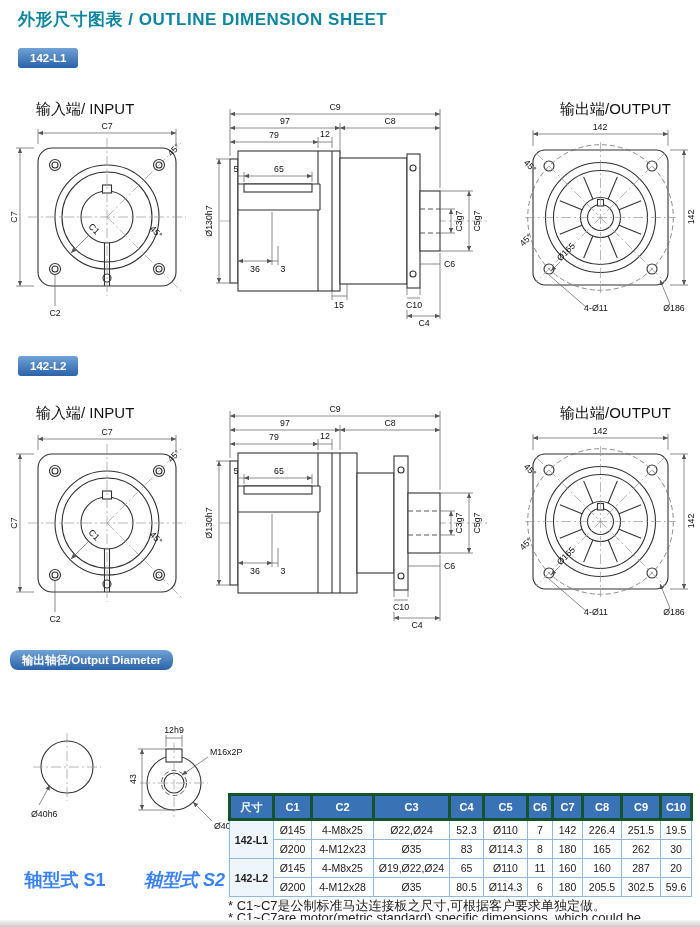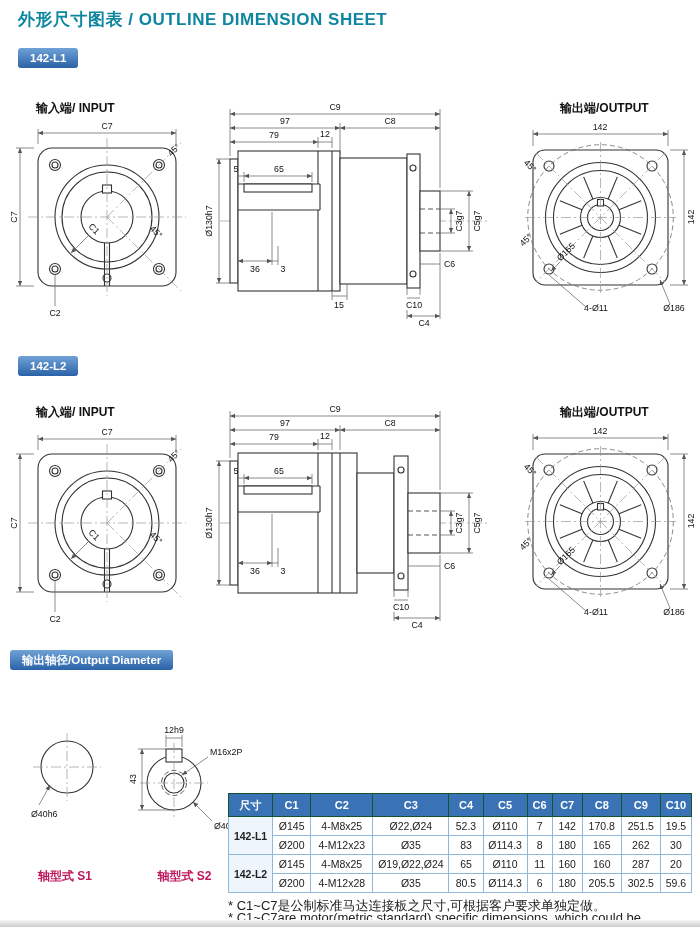--- a/index.html
+++ b/index.html
@@ -1,31 +1,31 @@
 <!DOCTYPE html>
 <html><head>
 <meta charset="utf-8">
 <style>
   html,body{margin:0;padding:0;background:#fff;}
   .page{position:relative;width:700px;height:927px;background:#fff;overflow:hidden;
         font-family:"Liberation Sans",sans-serif;color:#111;}
   .title{position:absolute;left:18px;top:8px;font-size:17px;font-weight:bold;color:#0e86a0;letter-spacing:.5px;}
   .badge{position:absolute;height:20px;line-height:20px;padding:0 12px;border-radius:3px;
          background:linear-gradient(#6fa2d6,#2a62a8);color:#fff;font-size:11.5px;font-weight:bold;}
-  .dlabel{position:absolute;font-size:12px;font-weight:bold;color:#111;}
-  .shaft-label{position:absolute;font-size:12px;font-weight:bold;color:#be185d;text-align:center;}
+  .dlabel{position:absolute;font-size:15px;font-weight:normal;color:#111;}
+  .shaft-label{position:absolute;font-size:18px;font-weight:bold;color:#3b82f6;text-align:center;}
   svg{position:absolute;overflow:visible;}
   .ol{stroke:#333;stroke-width:1.1;fill:none;}
   .olf{stroke:#333;stroke-width:1.1;fill:#fff;}
   .dl{stroke:#666;stroke-width:.75;fill:none;}
   .cl{stroke:#999;stroke-width:.7;fill:none;stroke-dasharray:10 3 2 3;}
   .hid{stroke:#444;stroke-width:.9;fill:none;stroke-dasharray:5 3;}
   .dt{font:8.8px "Liberation Sans",sans-serif;fill:#111;}
   .spec-table{position:absolute;left:228px;top:793px;border-collapse:collapse;table-layout:fixed;width:464px;font-size:10.5px;}
-  .spec-table th{background:#3a73b5;color:#fff;font-size:11px;font-weight:bold;border:1px solid #14532d;height:22px;padding:0;}
+  .spec-table th{background:#3a73b5;color:#fff;font-size:11px;font-weight:bold;border:3px solid #14532d;height:22px;padding:0;}
   .spec-table td{border:1px solid #8fb8dc;text-align:center;height:18px;padding:0 1px;color:#222;}
   .spec-table td.model{font-weight:bold;background:#eef5fc;}
   .footnote{position:absolute;left:228px;font-size:13px;color:#222;}
   .bottom-edge{position:absolute;left:0;bottom:0;width:700px;height:7px;background:linear-gradient(#f7f7f7,#c9c9c9);}
 </style>
 </head>
 <body>
 
 <div class="page">
 
@@ -367,21 +367,21 @@
     <line class="dl" x1="62" y1="142" x2="53" y2="151" marker-end="url(#mF)"></line>
     <text class="dt" transform="translate(70,134) rotate(-45)" text-anchor="middle">Ø165</text>
     <line class="dl" x1="51" y1="155" x2="88" y2="187"></line>
     <text class="dt" x="98" y="191" text-anchor="middle">4-Ø11</text>
     <line class="dl" x1="162" y1="160" x2="172" y2="184" marker-start="url(#mF)"></line>
     <text class="dt" x="176" y="191" text-anchor="middle">Ø186</text>
     <text class="dt" transform="translate(30,48) rotate(45)" text-anchor="middle">45°</text>
     <text class="dt" transform="translate(30,122) rotate(-45)" text-anchor="middle">45°</text>
   </svg>
 
-  <div class="badge" style="left:10px;top:650px;">输出轴径/Output Diameter</div>
+  <div class="badge" style="left:10px;top:650px;border-radius:8px;">输出轴径/Output Diameter</div>
 
   <svg style="left:15px;top:715px;" width="100" height="135" viewBox="0 0 100 135">
     <defs>
         <marker id="mG" markerWidth="8" markerHeight="8" refX="7" refY="3" orient="auto-start-reverse">
           <path d="M0,0L7,3L0,6Z" fill="#555"></path>
         </marker>
       </defs>
     <circle class="olf" cx="52" cy="52" r="26"></circle>
     <line class="cl" x1="52" y1="18" x2="52" y2="86"></line>
       <line class="cl" x1="18" y1="52" x2="86" y2="52"></line>
@@ -408,21 +408,21 @@
     <text class="dt" x="62" y="28" text-anchor="middle">12h9</text>
     <line class="dl" x1="54" y1="44" x2="26" y2="44"></line>
       <line class="dl" x1="62" y1="105" x2="26" y2="105"></line>
     <line class="dl" x1="30" y1="44" x2="30" y2="105" marker-start="url(#mH)" marker-end="url(#mH)"></line>
     <text class="dt" transform="translate(24,74) rotate(-90)" text-anchor="middle">43</text>
     <line class="dl" x1="70" y1="70" x2="96" y2="52" marker-start="url(#mH)"></line>
     <text class="dt" x="98" y="50" text-anchor="start">M16x2P</text>
     <line class="dl" x1="81" y1="97" x2="100" y2="116" marker-start="url(#mH)"></line>
     <text class="dt" x="102" y="124" text-anchor="start">Ø40h6</text>
   </svg>
-  <div class="shaft-label" style="left:112px;top:868px;width:145px;">轴型式  S2</div>
+  <div class="shaft-label" style="left:112px;top:868px;width:145px;font-style:italic;">轴型式  S2</div>
 
   <table class="spec-table">
     <colgroup>
       <col style="width:44px">
         <col style="width:38px">
         <col style="width:62px">
         <col style="width:76px">
       <col style="width:34px">
         <col style="width:44px">
         <col style="width:25px">
@@ -449,21 +449,21 @@
     <tbody>
       <tr>
         <td class="model" rowspan="2">142-L1</td>
         <td>Ø145</td>
         <td>4-M8x25</td>
         <td>Ø22,Ø24</td>
         <td>52.3</td>
         <td>Ø110</td>
         <td>7</td>
         <td>142</td>
-        <td>170.8</td>
+        <td>226.4</td>
         <td>251.5</td>
         <td>19.5</td>
       </tr>
       <tr>
         <td>Ø200</td>
         <td>4-M12x23</td>
         <td>Ø35</td>
         <td>83</td>
         <td>Ø114.3</td>
         <td>8</td>

